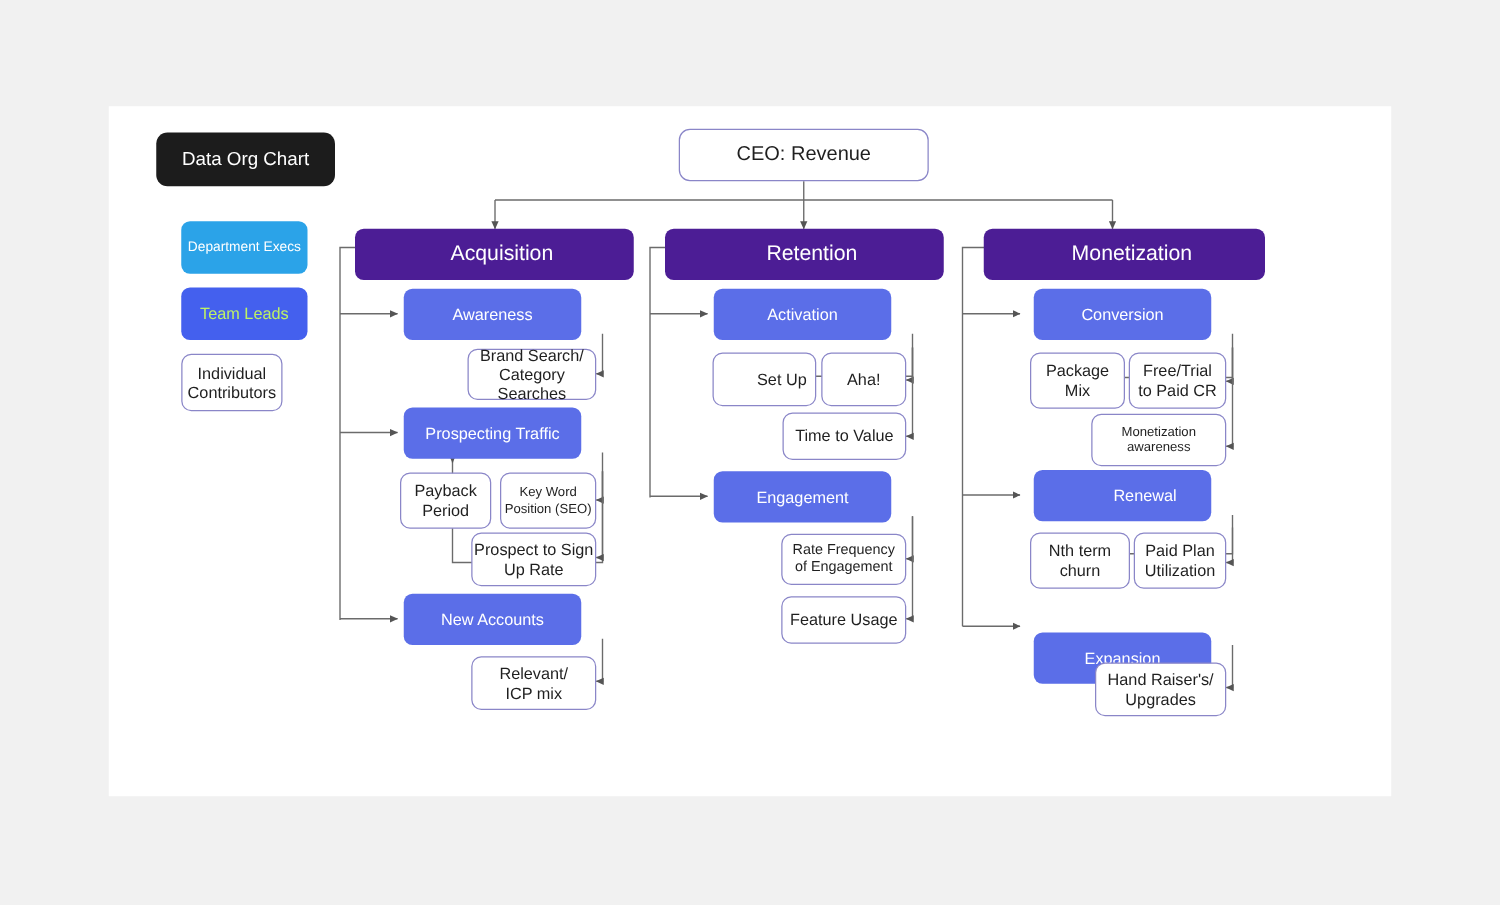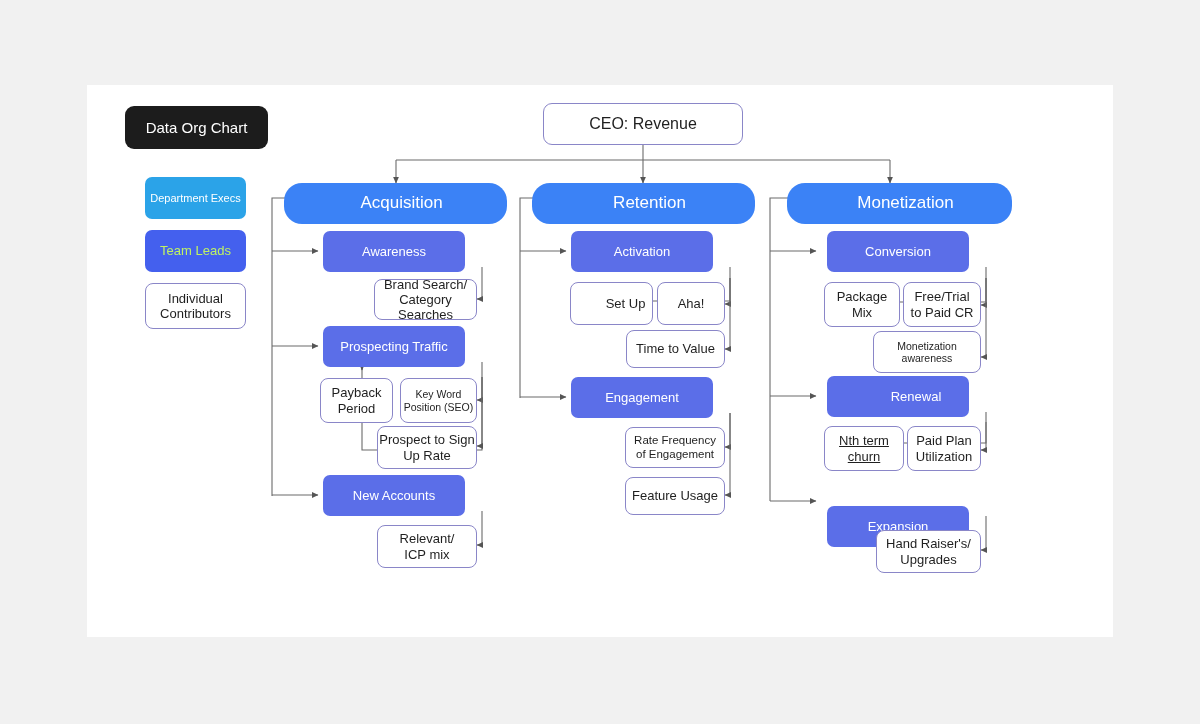--- a/index.html
+++ b/index.html
@@ -38,24 +38,24 @@
   }
 
   
   .n-title {
     background: #1c1c1c;
     color: #ffffff;
     font-size: 15px;
     border-radius: 9px;
   }
   .n-l1 {           
-    background: #3b82f6;
+    background: #4c1d95;
     color: #ffffff;
     font-size: 17px;
-    border-radius: 18px;
+    border-radius: 7px;
     padding-left: 12px;
   }
   .n-legend-exec {
     background: #2ba3e8;
     color: #ffffff;
     font-size: 11px;
     border-radius: 7px;
   }
   .n-l2 {           
     background: #5b6ee8;
@@ -167,21 +167,21 @@
 
       <g fill="none" stroke="#6b6b6b" stroke-width="1.1">
         <path d="M899,431 L899,465 L894,465" marker-end="url(#ah)"></path>
       </g>
     </svg>
 
     <div class="node n-title" style="left:38px; top:21px; width:143px; height:43px;">Data Org Chart</div>
 
     <div class="node n-legend-exec" style="left:58px; top:92px; width:101px; height:42px;">Department Execs</div>
     <div class="node n-legend-lead" style="left:58px; top:145px; width:101px; height:42px;">Team Leads</div>
-    <div class="node n-l3" style="left:58px; top:198px; width:101px; height:46px;">Individual
+    <div class="node n-l3" style="left:58px; top:198px; width:81px; height:46px;">Individual
 Contributors</div>
 
     <div class="node n-root" style="left:456px; top:18px; width:200px; height:42px;">CEO: Revenue</div>
 
     <div class="node n-l1" style="left:197px; top:98px; width:223px; height:41px;">Acquisition</div>
 
     <div class="node n-l2" style="left:236px; top:146px; width:142px; height:41px;">Awareness</div>
     <div class="node n-l3" style="left:287px; top:194px; width:103px; height:41px;">Brand Search/
 Category Searches</div>
 
@@ -213,21 +213,21 @@
 
     <div class="node n-l2" style="left:740px; top:146px; width:142px; height:41px;">Conversion</div>
     <div class="node n-l3" style="left:737px; top:197px; width:76px; height:45px;">Package
 Mix</div>
     <div class="node n-l3" style="left:816px; top:197px; width:78px; height:45px;">Free/Trial
 to Paid CR</div>
     <div class="node n-l3 small" style="left:786px; top:246px; width:108px; height:42px;">Monetization
 awareness</div>
 
     <div class="node n-l2" style="left:740px; top:291px; width:142px; height:41px;padding-left:36px;">Renewal</div>
-    <div class="node n-l3" style="left:737px; top:341px; width:80px; height:45px;text-decoration:underline;">Nth term
+    <div class="node n-l3" style="left:737px; top:341px; width:80px; height:45px;">Nth term
 churn</div>
     <div class="node n-l3" style="left:820px; top:341px; width:74px; height:45px;">Paid Plan
 Utilization</div>
 
     <div class="node n-l2" style="left:740px; top:396px; width:142px; height:41px;margin-top:25px;">Expansion</div>
     <div class="node n-l3" style="left:789px; top:445px; width:105px; height:43px;">Hand Raiser's/
 Upgrades</div>
 
   </div>
 </div>

